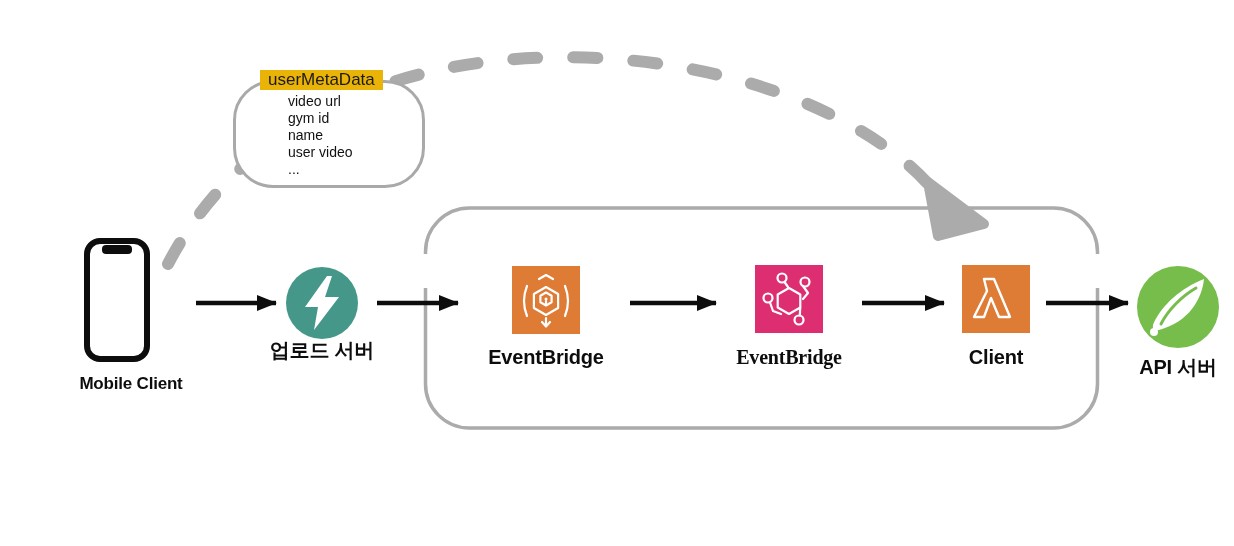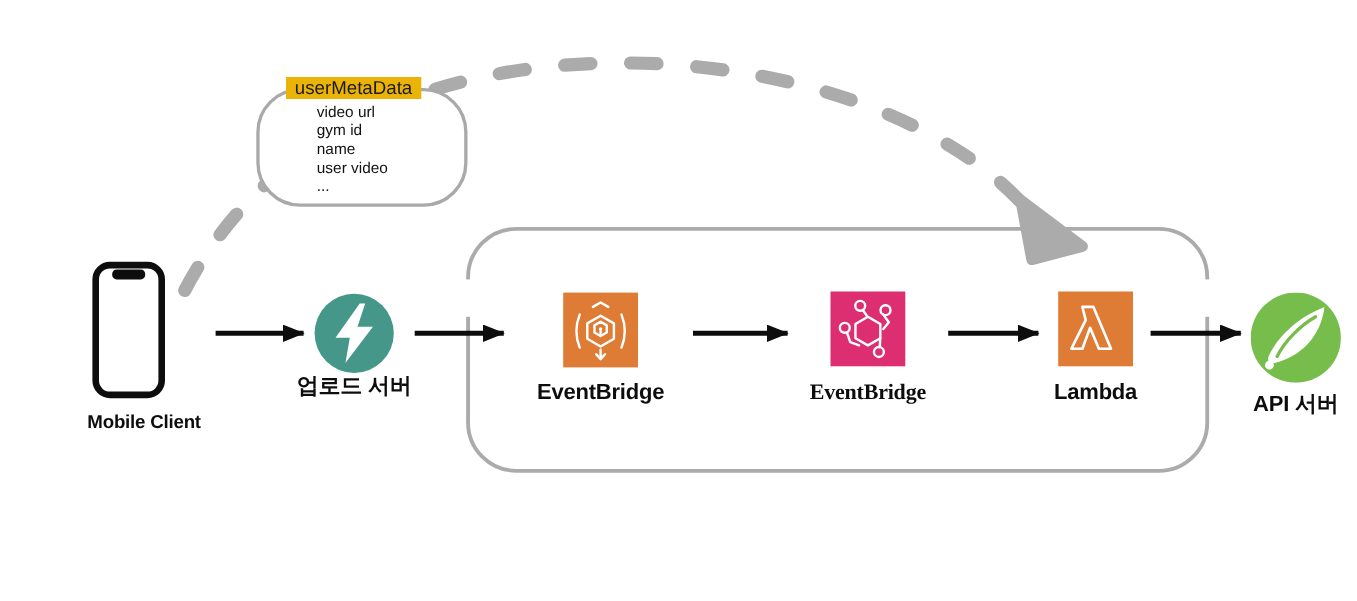--- a/index.html
+++ b/index.html
@@ -105,21 +105,21 @@
       <path d="M44.8 50.5 L45.2 43"></path>
     </svg>
   </div>
   <div class="node-label" style="left:704px;top:346px;width:170px;font-family:Liberation Serif, serif;">EventBridge</div>
 
   <div class="svc" style="left:962px;top:265px;width:68px;height:68px;background:#DE7B35;">
     <svg width="68" height="68" viewBox="0 0 68 68" fill="none" stroke="#fff" stroke-width="2.4" stroke-linejoin="round">
       <path d="M22 14 H32 L48 52 H37 L29 33 L22 52 H12 L25 26 Z"></path>
     </svg>
   </div>
-  <div class="node-label" style="left:911px;top:346px;width:170px;">Lambda</div>
+  <div class="node-label" style="left:911px;top:346px;width:170px;">Client</div>
 
   <div class="svc" style="left:1137px;top:266px;width:82px;height:82px;">
     <svg width="82" height="82" viewBox="0 0 82 82">
       <circle cx="41" cy="41" r="41" fill="#77BD4B"></circle>
       <path d="M67 13 C65 33 52 56 22 64 C17 65.5 14.5 62 16.5 57.5 C25 39 44 22 67 13 Z" fill="#fff"></path>
       <path d="M59 22 C45 30 31 44 24 58" stroke="#77BD4B" stroke-width="3" fill="none" stroke-linecap="round"></path>
       <circle cx="17" cy="66" r="4" fill="#fff"></circle>
     </svg>
   </div>
   <div class="node-label" style="left:1108px;top:354px;width:140px;">API 서버</div>

